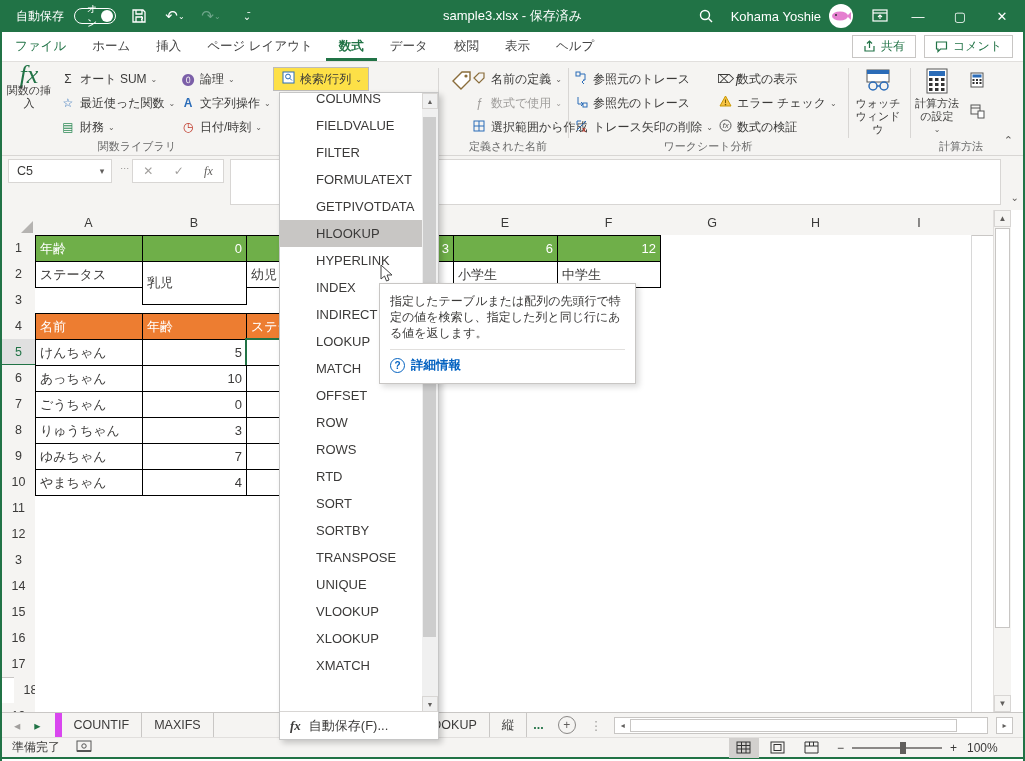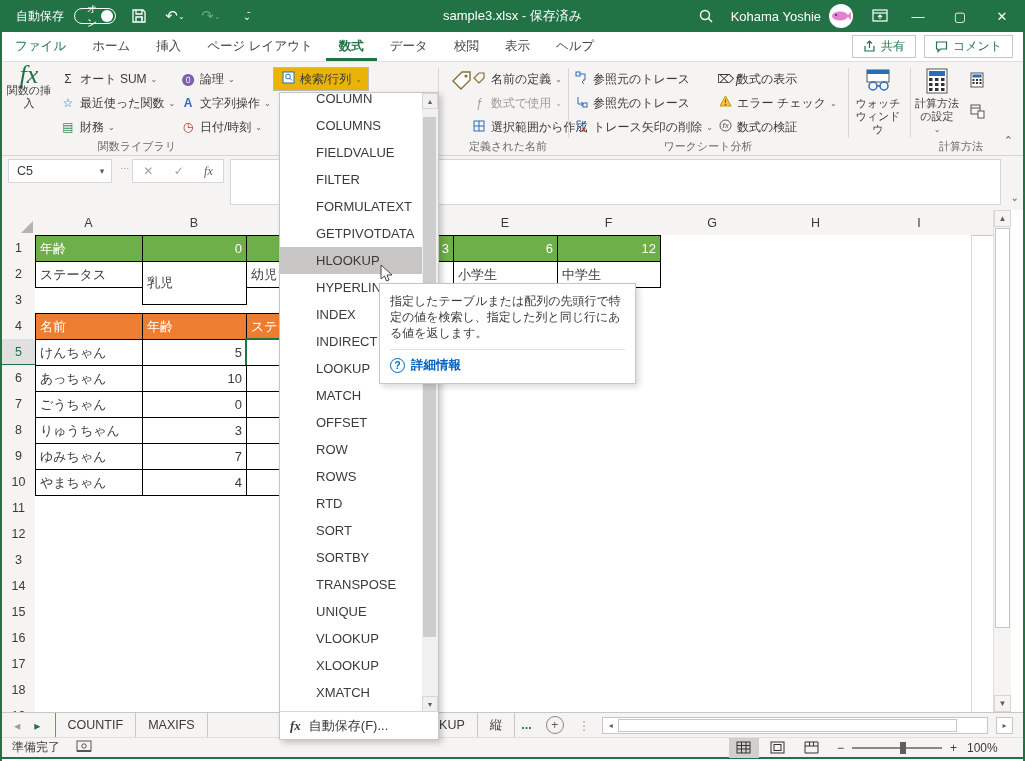--- a/index.html
+++ b/index.html
@@ -41,21 +41,21 @@
   .rgroup { position:absolute; top:0; height:94px; }
   .gdivider { position:absolute; top:6px; height:70px; width:1px; background:#d8d6d4; }
   .glabel { position:absolute; bottom:2px; width:100%; text-align:center; font-size:11px; color:#696969; }
   .bigbtn { position:absolute; top:4px; width:46px; height:72px; display:flex; flex-direction:column; align-items:center;
             justify-content:flex-start; font-size:11px; color:#3b3a39; text-align:center; line-height:13px; }
   .bigbtn .bicon { font-size:26px; margin:2px 0 3px; }
   .smallrow { position:absolute; height:22px; display:flex; align-items:center; gap:4px; font-size:12px; color:#3b3a39; white-space:nowrap; }
   .smallrow .sicon { width:16px; text-align:center; font-size:12px; }
   .chev { font-size:8px; color:#605e5c; }
   .disabled-txt { color:#a19f9d; }
-  .pressed { background:#eab308; outline:1px solid #bdbbb9;text-align:center; }
+  .pressed { background:#fde047; outline:1px solid #bdbbb9;text-align:center; }
   .fx-big { font-family:"Liberation Serif","DejaVu Serif",serif; font-style:italic; font-size:30px; color:#217346; }
   .collapse-chv { position:absolute; right:10px; bottom:8px; color:#605e5c; font-size:11px; }
 
   
   .fbar { position:absolute; left:0; top:156px; width:100%; height:54px; background:#f5f4f2; }
   .namebox { position:absolute; left:6px; top:3px; width:104px; height:24px; background:#fff; border:1px solid #d8d6d4;
              display:flex; align-items:center; }
   .namebox .nb-val { flex:1; padding-left:8px; font-size:12.5px; }
   .namebox .nb-arrow { width:18px; color:#605e5c; font-size:9px; text-align:center; }
   .fb-dots { position:absolute; left:118px; top:8px; color:#a19f9d; letter-spacing:1px; writing-mode:vertical-lr; font-size:9px; }
@@ -102,21 +102,21 @@
   .tt-body { font-size:12px; line-height:16px; color:#3b3a39; padding-bottom:8px; border-bottom:1px solid #e1dfdd; }
   .tt-link { display:flex; align-items:center; gap:6px; padding:7px 0 3px; color:#0563c1; font-weight:bold; font-size:12.5px; }
   .qmark { width:15px; height:15px; border:1.5px solid #0563c1; border-radius:50%; display:flex; align-items:center;
            justify-content:center; font-size:10px; font-weight:bold; }
 
   
   .sheetbar { position:absolute; left:0; top:712px; width:100%; height:25px; background:#f5f4f2; border-top:1px solid #c9c7c5;
               display:flex; align-items:center; font-size:12.5px; }
   .nav-arrows { display:flex; gap:14px; padding:0 14px 0 12px; }
   .stab { padding:0 12px; height:100%; display:flex; align-items:center; border-right:1px solid #c9c7c5; color:#3b3a39; }
-  .stab:first-of-type { border-left:1px solid #d946ef; }
+  .stab:first-of-type { border-left:7px solid #d946ef; }
   .more-dots { color:#217346; font-weight:bold; padding:0 6px; }
   .addsheet { width:18px; height:18px; border:1px solid #8a8886; border-radius:50%; display:flex; align-items:center;
               justify-content:center; margin:0 8px; color:#605e5c; font-size:12px; }
   .sb-dots { color:#a19f9d; margin:0 6px; }
   .hscroll { position:relative; height:17px; background:#fff; border:1px solid #c8c6c4; flex:1; margin:0 6px; max-width:470px; }
   .hscroll .arr { position:absolute; top:0; height:100%; width:15px; display:flex; align-items:center; justify-content:center; font-size:8px; color:#605e5c; }
   .hscroll .thumb { position:absolute; left:15px; top:1px; height:13px; right:30px; background:#fff; border:1px solid #c8c6c4; }
   .hs-right-arrow { margin:0 10px 0 2px; width:17px; height:17px; border:1px solid #c8c6c4; background:#fff; display:flex; align-items:center; justify-content:center; font-size:8px; color:#605e5c; }
 
   
@@ -617,21 +617,21 @@
     <div class="gcell ghead" style="left: 0px; top: 441px; width: 34px; height: 27px;">17</div>
     <div class="gcell " style="left: 33px; top: 441px; width: 108px; height: 27px;"></div>
     <div class="gcell " style="left: 140px; top: 441px; width: 105px; height: 27px;"></div>
     <div class="gcell " style="left: 244px; top: 441px; width: 105px; height: 27px;"></div>
     <div class="gcell " style="left: 348px; top: 441px; width: 104px; height: 27px;"></div>
     <div class="gcell " style="left: 451px; top: 441px; width: 105px; height: 27px;"></div>
     <div class="gcell " style="left: 555px; top: 441px; width: 104px; height: 27px;"></div>
     <div class="gcell " style="left: 658px; top: 441px; width: 105px; height: 27px;"></div>
     <div class="gcell " style="left: 762px; top: 441px; width: 104px; height: 27px;"></div>
     <div class="gcell " style="left: 865px; top: 441px; width: 105px; height: 27px;"></div>
-    <div class="gcell ghead" style="left: 0px; top: 467px; width: 34px; height: 27px;">18</div>
+    <div class="gcell ghead" style="left: 12px; top: 467px; width: 34px; height: 27px;">18</div>
     <div class="gcell " style="left: 33px; top: 467px; width: 108px; height: 27px;"></div>
     <div class="gcell " style="left: 140px; top: 467px; width: 105px; height: 27px;"></div>
     <div class="gcell " style="left: 244px; top: 467px; width: 105px; height: 27px;"></div>
     <div class="gcell " style="left: 348px; top: 467px; width: 104px; height: 27px;"></div>
     <div class="gcell " style="left: 451px; top: 467px; width: 105px; height: 27px;"></div>
     <div class="gcell " style="left: 555px; top: 467px; width: 104px; height: 27px;"></div>
     <div class="gcell " style="left: 658px; top: 467px; width: 105px; height: 27px;"></div>
     <div class="gcell " style="left: 762px; top: 467px; width: 104px; height: 27px;"></div>
     <div class="gcell " style="left: 865px; top: 467px; width: 105px; height: 27px;"></div>
     <div class="gcell ghead" style="left: 0px; top: 493px; width: 34px; height: 27px;">19</div>
@@ -679,21 +679,20 @@
     <div class="gcell c-border" style="left: 244px; top: 259px; width: 105px; height: 27px;"></div>
   </div>
 <div class="vscroll">
   <div class="arr" style="top:0">▲</div>
   <div class="thumb"></div>
   <div class="arr" style="bottom:0">▼</div>
 </div>
 
 <div class="menu">
   <div class="menu-list" id="menu-list">
-      <div class="menu-item">COLUMN</div>
       <div class="menu-item">COLUMNS</div>
       <div class="menu-item">FIELDVALUE</div>
       <div class="menu-item">FILTER</div>
       <div class="menu-item">FORMULATEXT</div>
       <div class="menu-item">GETPIVOTDATA</div>
       <div class="menu-item hl">HLOOKUP</div>
       <div class="menu-item">HYPERLINK</div>
       <div class="menu-item">INDEX</div>
       <div class="menu-item">INDIRECT</div>
       <div class="menu-item">LOOKUP</div>

